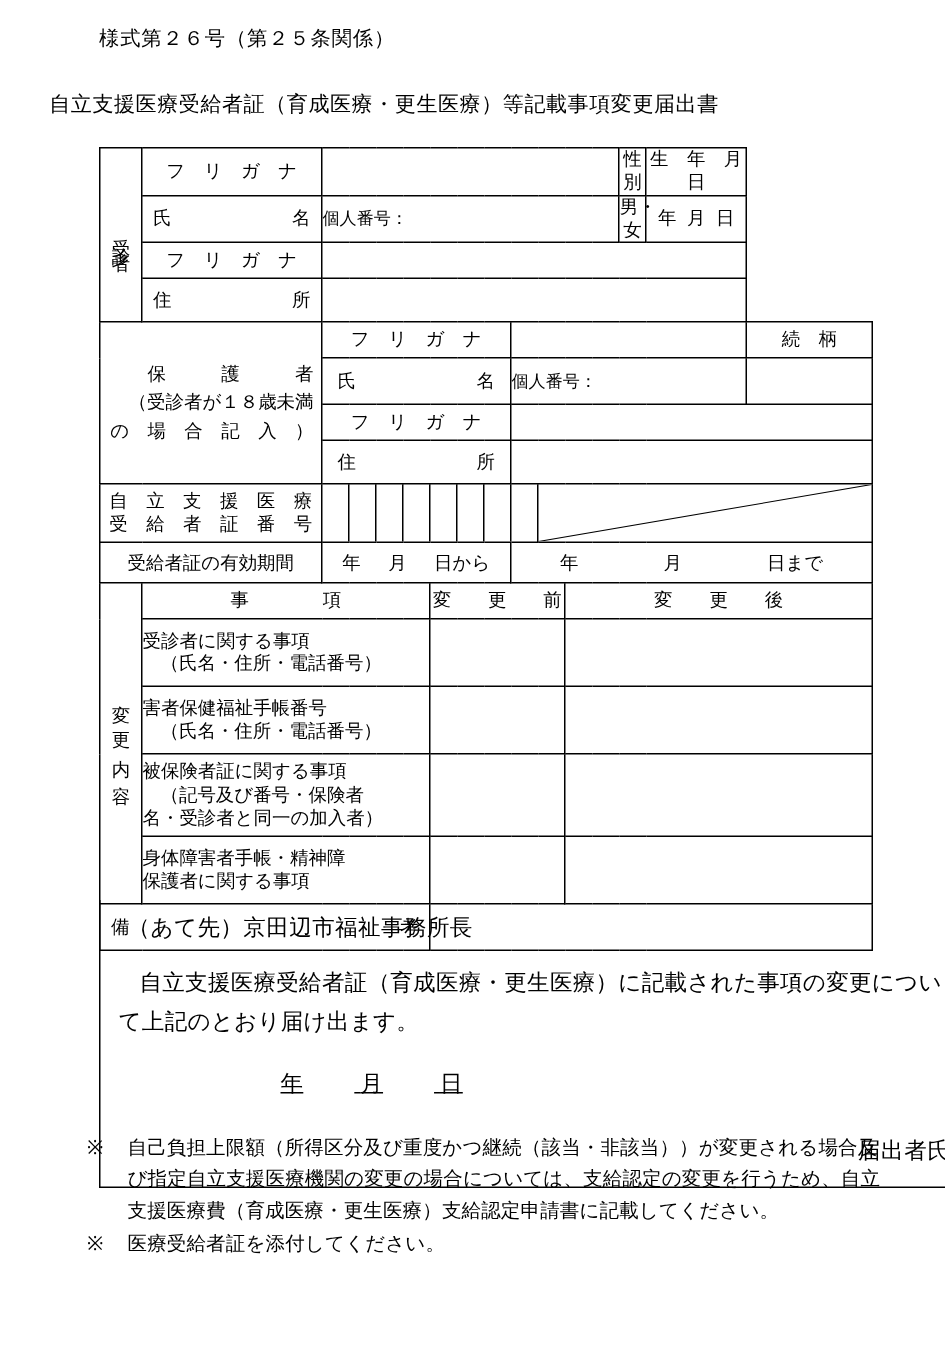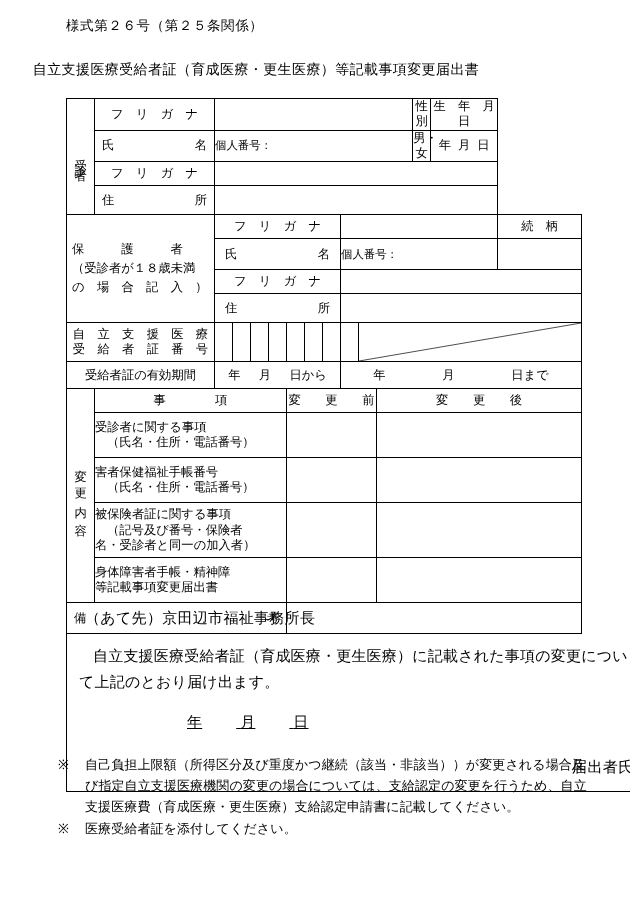--- a/index.html
+++ b/index.html
@@ -95,21 +95,21 @@
     position: absolute;
     left: 0; top: 0;
     width: 100%;
     height: 100%;
   }
   
   .guardian-label {
     font-size: 12.3px;
     line-height: 1.55;
     padding: 0 5px;
-    text-align: left;
+    text-align: right;
   }
   .g-row1 {
     display: flex;
     justify-content: space-between;
     padding: 0 10px;
   }
   
   .item-cell {
     font-size: 12.3px;
     line-height: 1.3;
@@ -361,21 +361,21 @@
         <span class="l2 indent1">（記号及び番号・保険者</span>
         <span class="l2">名・受診者と同一の加入者）</span>
       </td>
       <td colspan="5"></td>
       <td colspan="5"></td>
     </tr>
 
     <tr>
       <td colspan="5" style="height:44px" class="item-cell">
         <span class="l2">身体障害者手帳・精神障</span>
-        <span class="l2">等記載事項変更届出書</span>
+        <span class="l2">保護者に関する事項</span>
       </td>
       <td colspan="5"></td>
       <td colspan="5"></td>
     </tr>
 
     <tr>
       <td colspan="6" style="height:30px">
         <div class="spread">
           <span>備</span>
           <span>考</span>

